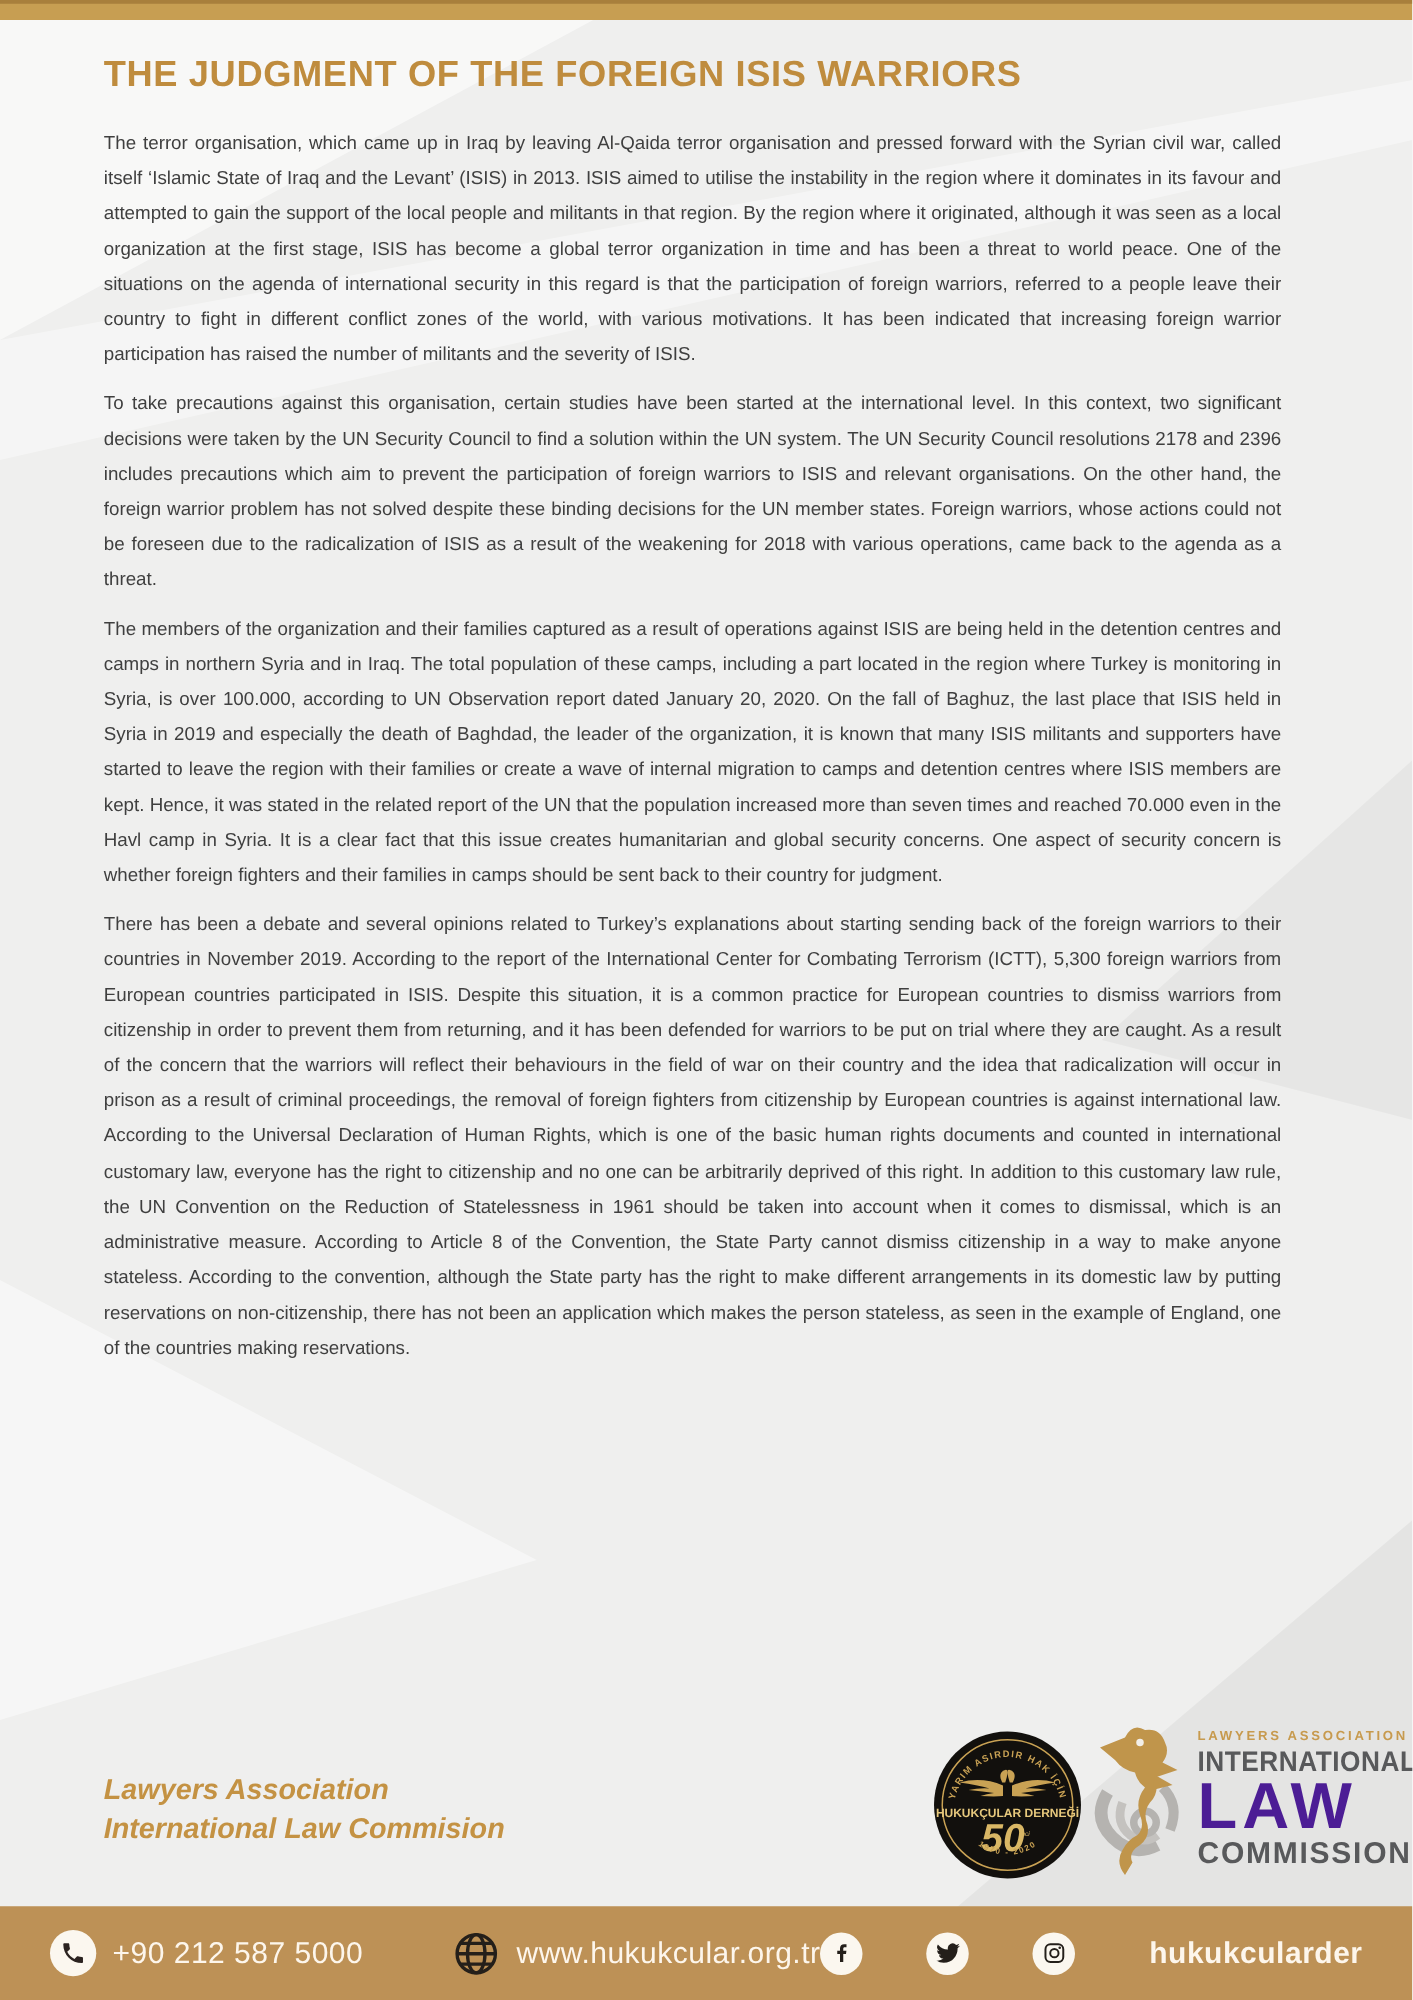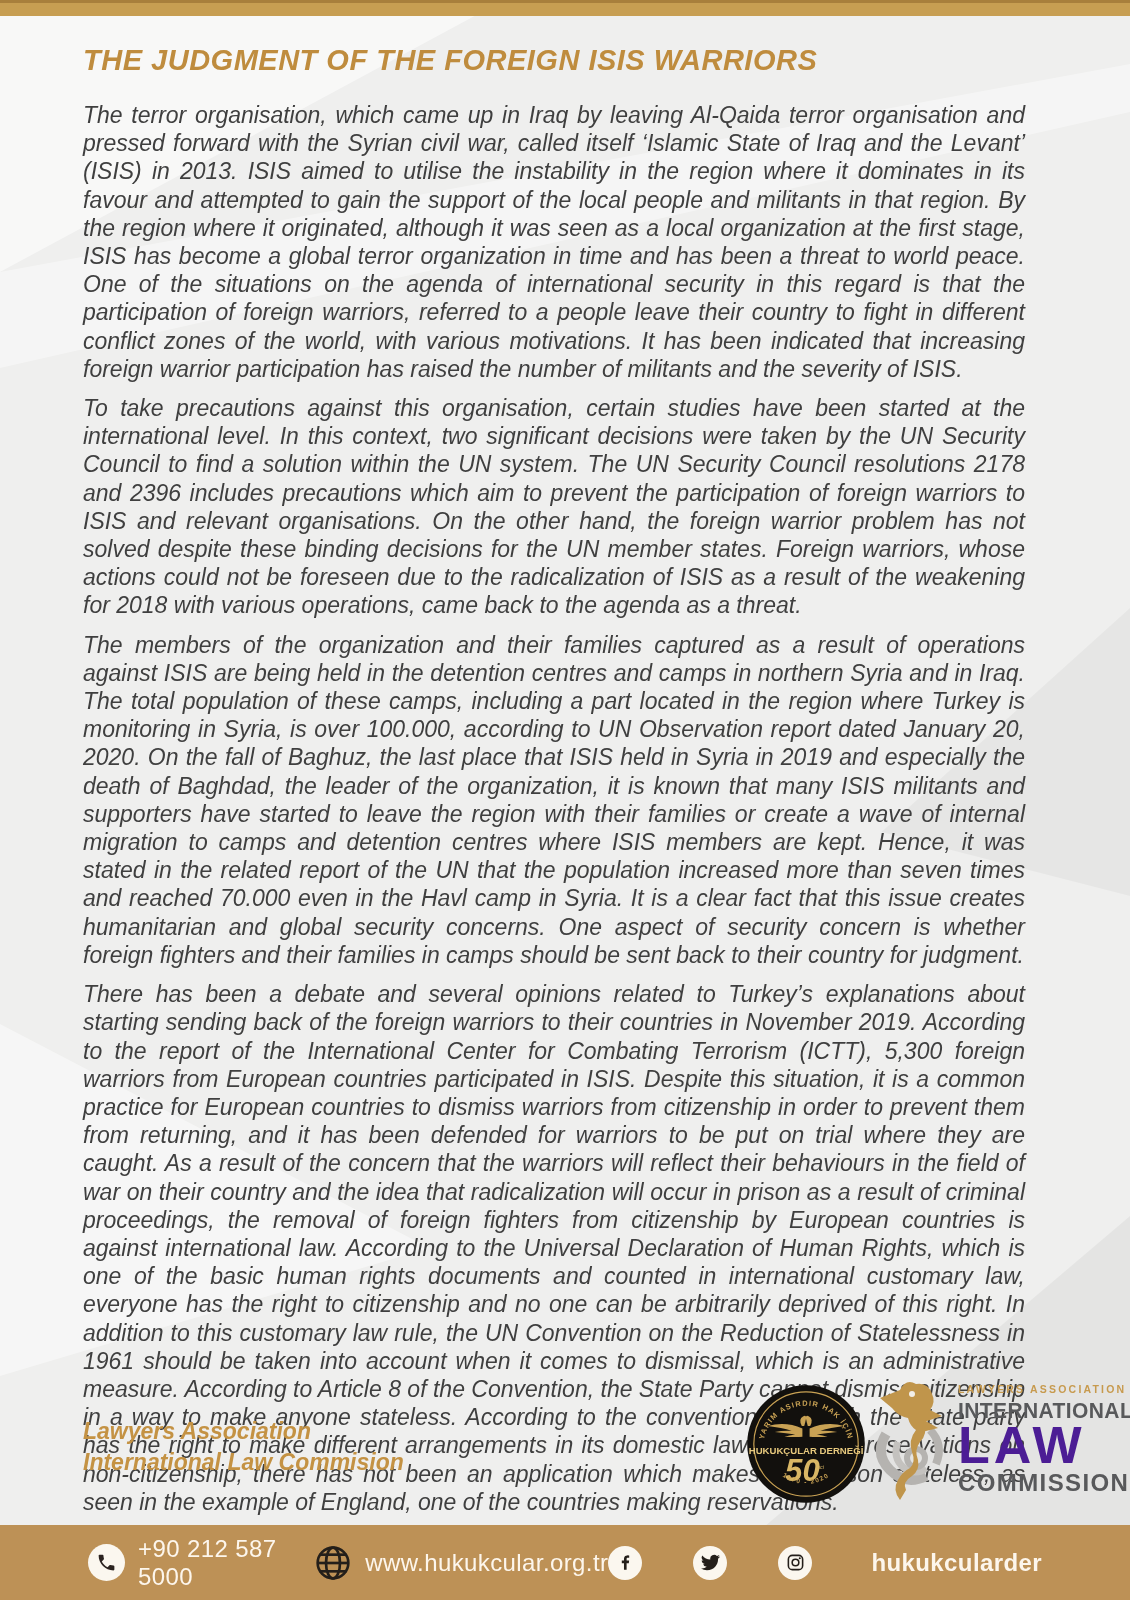--- a/index.html
+++ b/index.html
@@ -17,28 +17,28 @@
   .facet.f3{ background:rgba(0,0,0,.035); clip-path:polygon(100% 38%, 78% 52%, 100% 56%); }
   .facet.f4{ background:rgba(0,0,0,.045); clip-path:polygon(60% 100%, 100% 76%, 100% 100%); }
   .facet.f5{ background:rgba(255,255,255,.45); clip-path:polygon(0 64%, 38% 78%, 0 86%); }
 
   .top-bar{
     position:absolute; top:0; left:0; width:100%; height:16px;
     background:#c79e52; border-top:3px solid #a87f3c; z-index:3;
   }
 
   .content{
-    position:absolute; top:44px; left:83px; width:942px; z-index:2;font-style:italic;
+    position:absolute; top:44px; left:83px; width:942px; z-index:2;
   }
   .page-title{
     color:#bf8c3e; font-size:29px; font-weight:bold; letter-spacing:.5px;
     margin-bottom:24px;
   }
   .content p{
-    color:#3f3f3f; font-size:23px; line-height:28.2px;
+    color:#3f3f3f; font-size:15px; line-height:28.2px;
     text-align:justify; margin-bottom:11px;
   }
 
   
   .org-text{
     position:absolute; left:83px; top:1416px; z-index:2;
     color:#c49243; font-size:23px; font-weight:bold; font-style:italic;
     line-height:31px;
   }
 
@@ -52,21 +52,21 @@
   .ilc-words .l1{ color:#c79a4e; font-size:10.5px; font-weight:bold; letter-spacing:2.2px; margin-bottom:2px; white-space:nowrap; }
   .ilc-words .l2{ color:#58595b; font-size:21px; font-weight:bold; letter-spacing:.4px; transform:scaleY(1.08); transform-origin:left top; white-space:nowrap; }
   .ilc-words .l3{ color:#4c1d95; font-size:52px; font-weight:bold; letter-spacing:4px; line-height:48px; white-space:nowrap; }
   .ilc-words .l4{ color:#58595b; font-size:24px; font-weight:bold; letter-spacing:1.4px; white-space:nowrap; }
 
   
   .contact-bar{
     position:absolute; left:0; bottom:0; width:100%; height:75px;
     background:#bd9156; z-index:4;
     display:grid; grid-template-columns:1fr auto 1fr; align-items:center;
-    padding:0 88px;
+    padding:0 40px;
   }
   .contact-item{ display:flex; align-items:center; color:#fdf6ec; }
   .contact-item .label{ font-size:24px; letter-spacing:.4px; }
   .contact-item.web{ justify-self:center; }
   .contact-item.social{ justify-self:end;gap:44px; }
   .icon-circle{
     width:37px; height:37px; border-radius:50%; background:#fbf7ef;
     display:flex; align-items:center; justify-content:center; margin-right:13px;
     flex:0 0 auto;
   }

